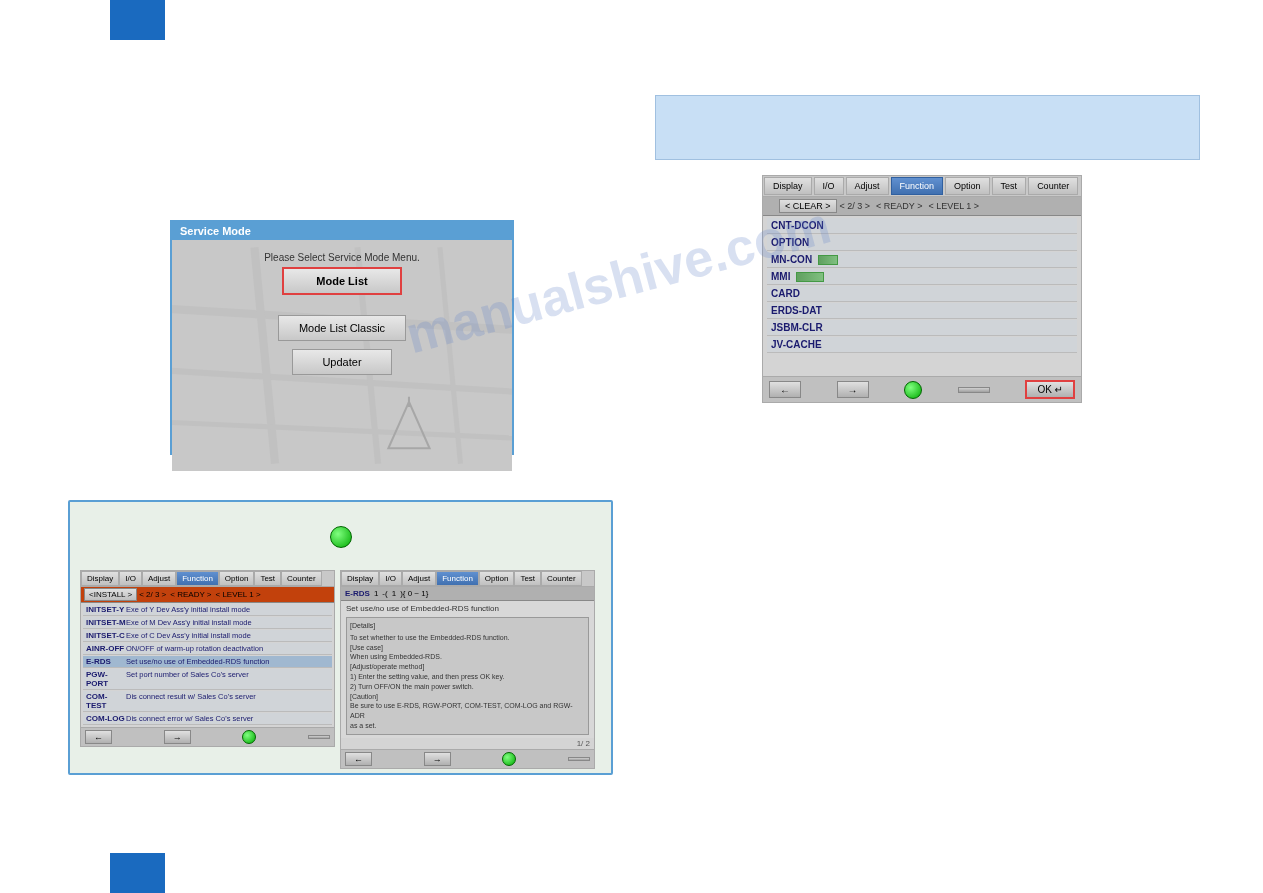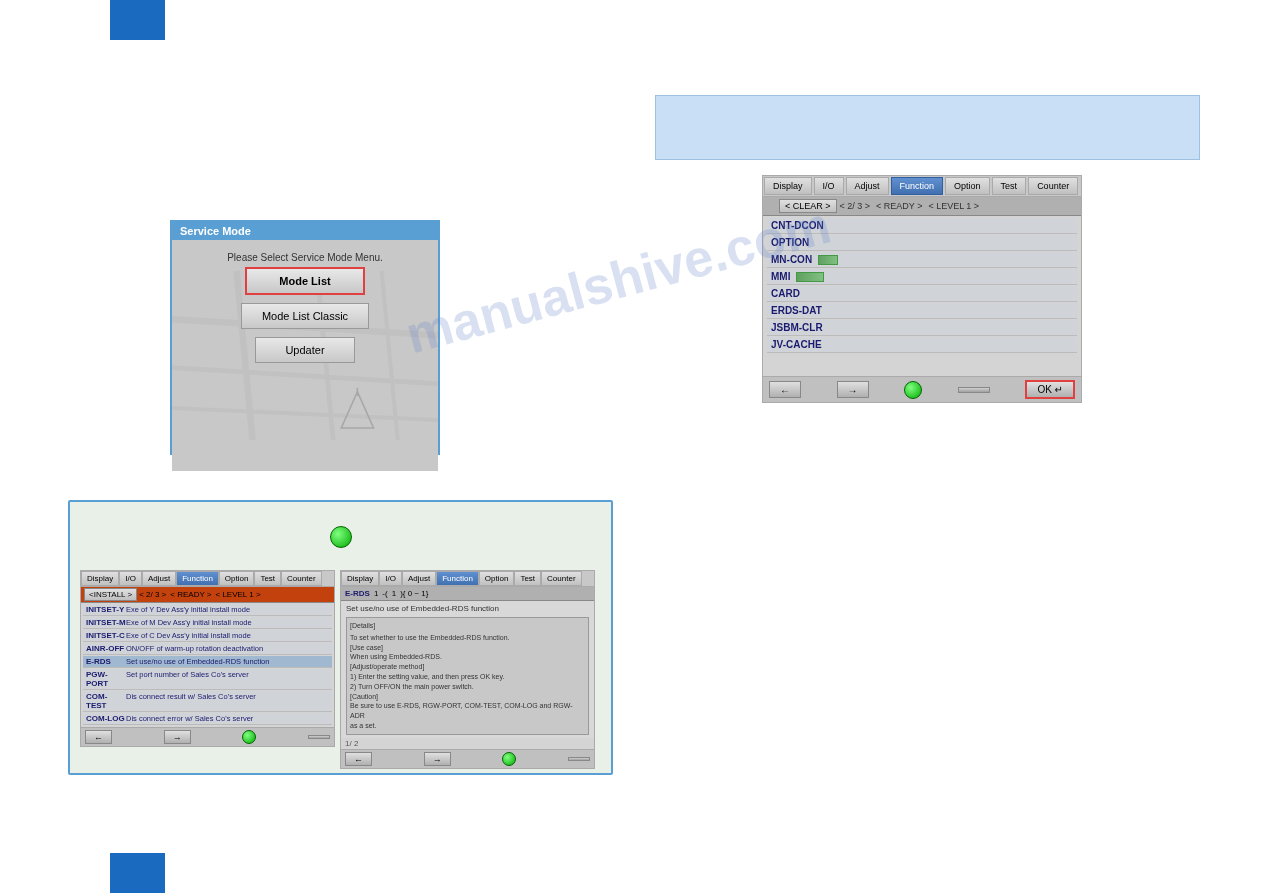--- a/index.html
+++ b/index.html
@@ -39,21 +39,21 @@
       height: 65px;
       background: #c8dff5;
       border: 1px solid #a0c0e0;
     }
 
     
     .service-mode-dialog {
       position: absolute;
       top: 220px;
       left: 170px;
-      width: 270px;
+      width: 344px;
       height: 235px;
       background: #d0d0d0;
       border: 2px solid #5a9fd4;
     }
     .service-mode-title {
       background: #5a9fd4;
       color: #fff;
       font-size: 11px;
       padding: 3px 8px;
       font-weight: bold;
@@ -63,21 +63,21 @@
       margin-bottom: 4px;
       color: #333;
     }
     .sm-button {
       background: linear-gradient(to bottom, #e8e8e8, #c8c8c8);
       border: 2px solid #e04040;
       padding: 6px 20px;
       font-size: 11px;
       font-weight: bold;
       cursor: pointer;
-      margin-bottom: 8px;
+      margin-bottom: 20px;
       min-width: 120px;
       text-align: center;
     }
     .sm-button-plain {
       background: linear-gradient(to bottom, #e8e8e8, #c8c8c8);
       border: 1px solid #999;
       padding: 6px 20px;
       font-size: 11px;
       cursor: pointer;
       margin-bottom: 8px;
@@ -367,21 +367,21 @@
       background: #c8c8c8;
       border: 1px solid #999;
       padding: 3px;
       font-size: 7px;
       color: #333;
       line-height: 1.4;
     }
     .sp-page-indicator {
       font-size: 8px;
       color: #555;
-      text-align: left;
+      text-align: right;
       padding: 1px 4px;
     }
 
     
     .watermark {
       position: absolute;
       top: 250px;
       left: 400px;
       font-size: 52px;
       color: rgba(100, 130, 200, 0.25);

